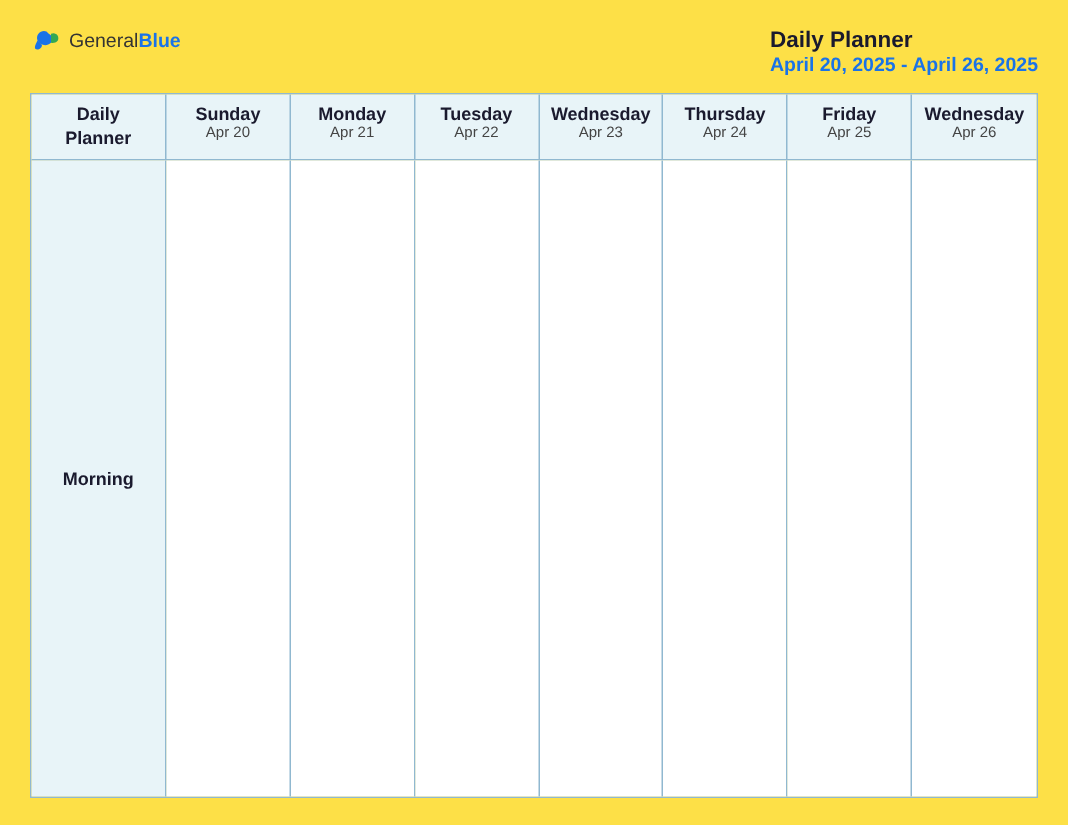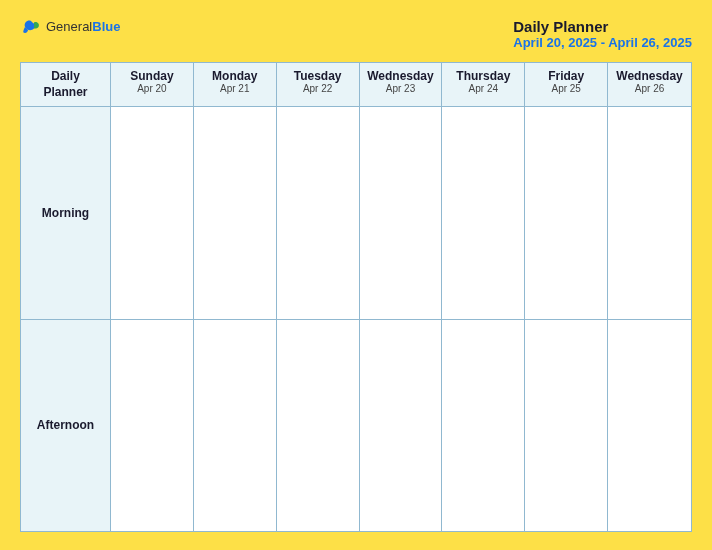--- a/index.html
+++ b/index.html
@@ -189,26 +189,16 @@
         <div class="cal-cell row-label">Morning</div>
         <div class="cal-cell"></div>
         <div class="cal-cell"></div>
         <div class="cal-cell"></div>
         <div class="cal-cell"></div>
         <div class="cal-cell"></div>
         <div class="cal-cell"></div>
         <div class="cal-cell"></div>
       </div>
 
-      <div class="cal-row">
-        <div class="cal-cell row-label">Afternoon</div>
-        <div class="cal-cell"></div>
-        <div class="cal-cell"></div>
-        <div class="cal-cell"></div>
-        <div class="cal-cell"></div>
-        <div class="cal-cell"></div>
-        <div class="cal-cell"></div>
-        <div class="cal-cell"></div>
-      </div>
 
     </div>
   </div>
 </div>
 
 </body></html>

